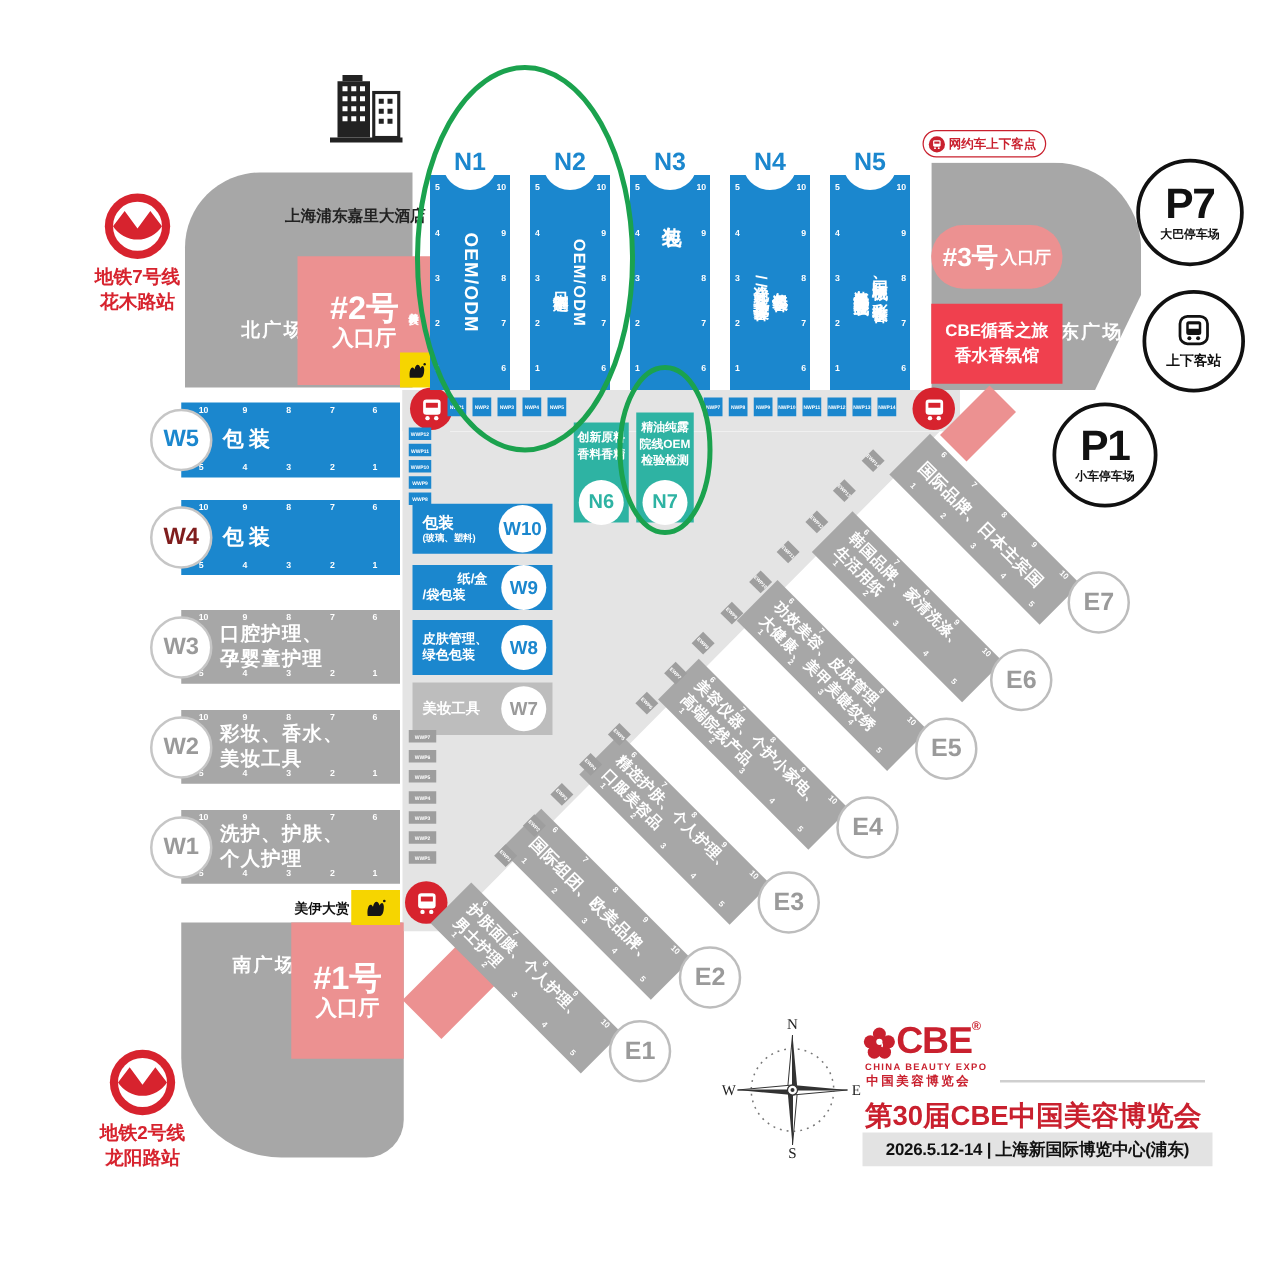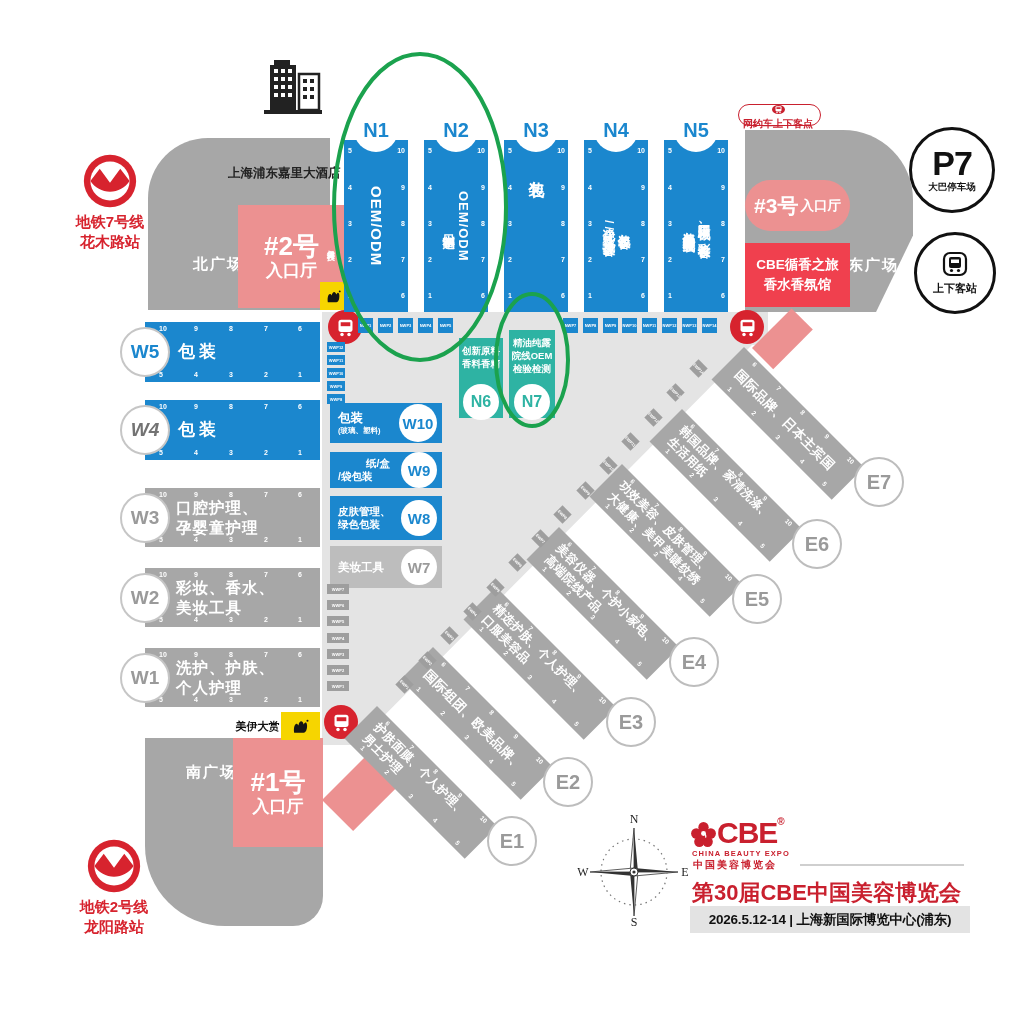--- a/index.html
+++ b/index.html
@@ -53,21 +53,21 @@
   .mk{position:absolute;display:flex;align-items:center;justify-content:center;color:#fff;font-weight:700;font-size:4px;overflow:hidden;}
   .mk.blue{background:var(--mblue,#1b87ce);} .mk.gray{background:var(--mgray,#9e9e9e);}
   .mk.diag{transform:rotate(45deg);}
   
   .buscircle{position:absolute;width:34px;height:34px;border-radius:50%;background:var(--accent,#d7232e);display:flex;align-items:center;justify-content:center;}
   .parking{position:absolute;background:#fff;border:3.5px solid #111;border-radius:50%;display:flex;flex-direction:column;align-items:center;justify-content:center;color:#111;}
   .parking .pid{font-size:34px;font-weight:900;line-height:1;letter-spacing:-1px;}
   .parking .plabel{font-size:9.5px;font-weight:700;margin-top:1px;}
   .metro-label{position:absolute;color:var(--accent,#d7232e);font-weight:800;font-size:15px;line-height:1.3;text-align:center;}
   .hotel-label{position:absolute;color:#222;font-weight:700;font-size:12.5px;margin-top:47px;}
-  .ride-badge{position:absolute;height:20px;border:1.5px solid var(--titlered,#c9202e);border-radius:11px;background:#fff;display:flex;align-items:center;gap:3px;padding:0 7px 0 4px;flex-direction:column;}
+  .ride-badge{position:absolute;height:20px;border:1.5px solid var(--titlered,#c9202e);border-radius:11px;background:#fff;display:flex;align-items:center;gap:3px;padding:0 7px 0 4px;}
   .ride-badge .dot{width:13px;height:13px;border-radius:50%;background:var(--titlered,#c9202e);display:flex;align-items:center;justify-content:center;}
   .ride-badge .txt{color:var(--titlered,#c9202e);font-size:10px;font-weight:800;white-space:nowrap;}
   .ybadge{position:absolute;background:var(--yellow,#f6d500);display:flex;align-items:center;justify-content:center;}
   .award-label{position:absolute;background:#fff;color:#111;font-weight:800;font-size:11px;display:flex;align-items:center;justify-content:center;}
   .tech-strip{position:absolute;writing-mode:vertical-rl;color:#fff;font-weight:700;font-size:8px;letter-spacing:1px;}
   
   .cbe-txt{position:absolute;color:var(--titlered,#c9202e);font-weight:900;}
   .map-title{position:absolute;color:#111;font-weight:900;font-size:30px;letter-spacing:4px;white-space:nowrap;}
   .map-sub{position:absolute;color:var(--titlered,#c9202e);font-weight:900;font-size:22px;white-space:nowrap;}
   .date-bar{position:absolute;background:#e3e3e3;color:#111;font-weight:800;font-size:13.5px;display:flex;align-items:center;justify-content:center;white-space:nowrap;letter-spacing:-0.2px;}
@@ -193,20 +193,24 @@
   <div class="parking" style="left:914px;top:232px;width:76px;height:76px;">
     <svg width="28" height="28" viewBox="0 0 28 28">
         <rect x="3" y="3" width="22" height="22" rx="6" fill="none" stroke="#111" stroke-width="2.2"></rect>
         <rect x="8" y="7" width="12" height="11" rx="2" fill="#111"></rect>
         <rect x="10" y="9.5" width="8" height="3.5" fill="#fff"></rect>
         <circle cx="10.5" cy="20.5" r="1.6" fill="#111"></circle>
         <circle cx="17.5" cy="20.5" r="1.6" fill="#111"></circle>
       </svg>
     <div class="plabel" style="font-size:11px;margin-top:3px;">上下客站</div>
   </div>
+  <div class="parking" style="left:842px;top:322px;width:78px;height:78px;">
+    <div class="pid">P1</div>
+    <div class="plabel">小车停车场</div>
+  </div>
 
   <div class="buscircle" style="left:328px;top:310px;">
       <svg width="21" height="21" viewBox="0 0 24 24">
         <rect x="4" y="3" width="16" height="14" rx="3" fill="#fff"></rect>
         <rect x="6.5" y="6" width="11" height="4.5" fill="#d7232e"></rect>
         <circle cx="8" cy="20" r="2" fill="#fff"></circle>
         <circle cx="16" cy="20" r="2" fill="#fff"></circle>
       </svg>
     </div>
   <div class="buscircle" style="left:730px;top:310px;">
@@ -353,21 +357,21 @@
         <div class="hall-num" style="left: 49px; top: 49px;">4</div>
         <div class="hall-num" style="left: 84px; top: 3px;">8</div>
         <div class="hall-num" style="left: 84px; top: 49px;">3</div>
         <div class="hall-num" style="left: 119px; top: 3px;">7</div>
         <div class="hall-num" style="left: 119px; top: 49px;">2</div>
         <div class="hall-num" style="left: 153px; top: 3px;">6</div>
         <div class="hall-num" style="left: 153px; top: 49px;">1</div>
         <div class="w-label" style="left: 33px;">
           <div class="ln" style="font-size: 17px; letter-spacing: 4px;">包装</div>
         </div>
-        <div class="circle w-circle" style="left: -25px; top: 5px; color: #737373; font-style: italic;">W4</div>
+        <div class="circle w-circle" style="left: -25px; top: 5px; color: #7f1d1d;">W4</div>
       </div>
       <div class="w-bar gray" style="top: 488px; height: 59px;">
         <div class="hall-num" style="left: 14px; top: 3px;">10</div>
         <div class="hall-num" style="left: 14px; top: 48px;">5</div>
         <div class="hall-num" style="left: 49px; top: 3px;">9</div>
         <div class="hall-num" style="left: 49px; top: 48px;">4</div>
         <div class="hall-num" style="left: 84px; top: 3px;">8</div>
         <div class="hall-num" style="left: 84px; top: 48px;">3</div>
         <div class="hall-num" style="left: 119px; top: 3px;">7</div>
         <div class="hall-num" style="left: 119px; top: 48px;">2</div>

